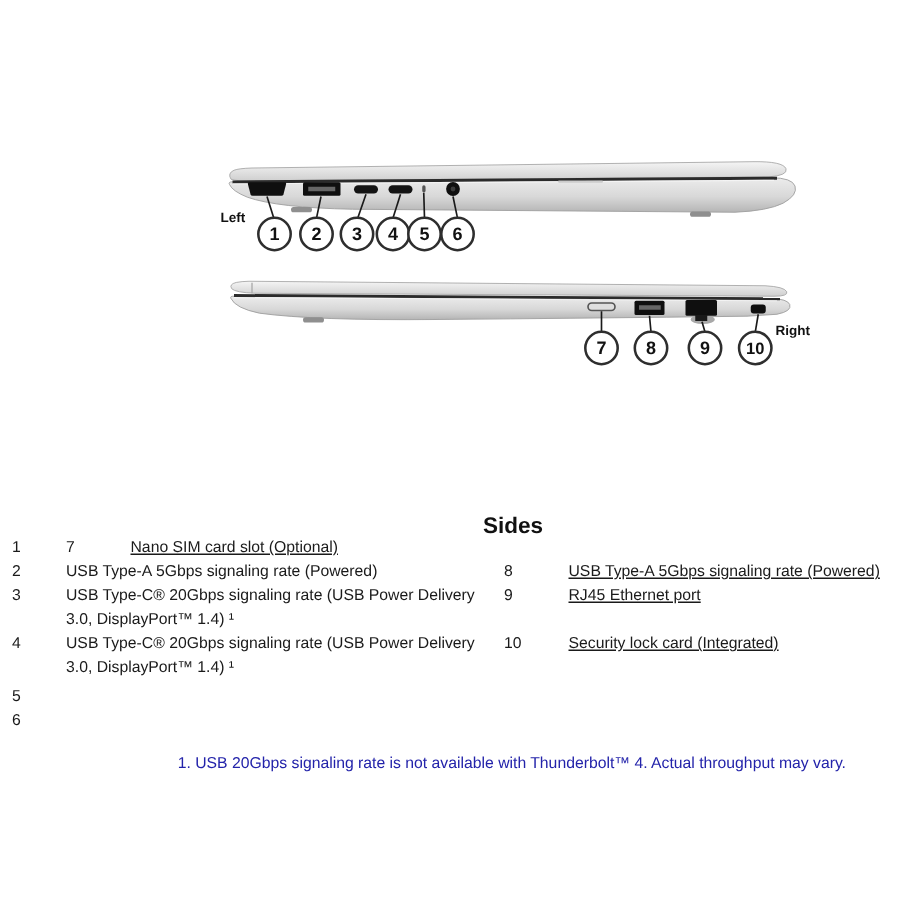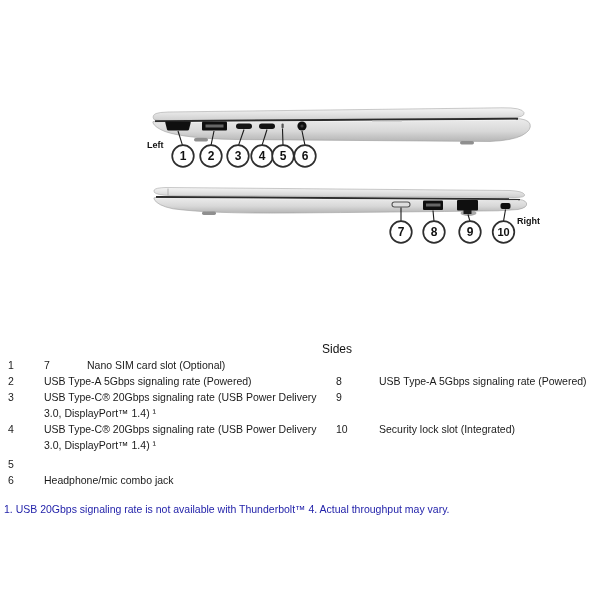--- a/index.html
+++ b/index.html
@@ -6,31 +6,32 @@
   .page{
     position:relative;width:600px;height:600px;background:#ffffff;overflow:hidden;
     font-family:"Liberation Sans", sans-serif;color:#1a1a1a;
   }
   .diagram-svg{position:absolute;}
   .svg-top{left:140px;top:98px;}
   .svg-bottom{left:140px;top:178px;}
   .callout-num{font-family:"Liberation Sans",sans-serif;font-weight:bold;font-size:12px;fill:#111;}
   .side-label{font-family:"Liberation Sans",sans-serif;font-weight:bold;font-size:9px;fill:#111;}
   .sides-title{
-    position:absolute;left:322px;top:342px;font-size:12px;font-weight:normal;color:#111;
+    position:absolute;left:322px;top:342px;font-size:15px;font-weight:bold;color:#111;
   }
   .ports-table{position:absolute;left:0;top:357px;width:600px;}
   .trow{display:flex;align-items:flex-start;font-size:10.5px;line-height:16px;color:#1a1a1a;}
   .num-l{flex:none;width:44px;padding-left:8px;box-sizing:border-box;}
   .desc-l{flex:none;width:292px;padding-right:14px;box-sizing:border-box;}
   .num-r{flex:none;width:43px;}
-  .desc-r{flex:1;}
+  .desc-r{flex:1;text-decoration:underline;}
   .footnote{
     position:absolute;left:4px;top:502px;width:560px;font-size:10.5px;line-height:14px;
     color:#2323aa;
+    text-align:right;
   }
 </style>
 </head>
 <body>
 
 <div class="page">
 
   <svg class="diagram-svg svg-top" width="410" height="75" viewBox="0 0 410 75">
     <defs>
       <linearGradient id="lidG" x1="0" y1="0" x2="0" y2="1">
@@ -154,31 +155,31 @@
     <div class="trow">
       <span class="num-l">2</span>
       <span class="desc-l">USB Type-A 5Gbps signaling rate (Powered)</span>
       <span class="num-r">8</span>
       <span class="desc-r">USB Type-A 5Gbps signaling rate (Powered)</span>
     </div>
     <div class="trow">
       <span class="num-l">3</span>
       <span class="desc-l">USB Type-C® 20Gbps signaling rate (USB Power Delivery 3.0, DisplayPort™ 1.4) ¹</span>
       <span class="num-r">9</span>
+      <span class="desc-r">RJ45 Ethernet port</span>
     </div>
     <div class="trow">
       <span class="num-l">4</span>
       <span class="desc-l">USB Type-C® 20Gbps signaling rate (USB Power Delivery 3.0, DisplayPort™ 1.4) ¹</span>
       <span class="num-r">10</span>
-      <span class="desc-r">Security lock slot (Integrated)</span>
+      <span class="desc-r">Security lock card (Integrated)</span>
     </div>
     <div class="trow" style="margin-top:3px">
       <span class="num-l">5</span>
     </div>
     <div class="trow">
       <span class="num-l">6</span>
-      <span class="desc-l">Headphone/mic combo jack</span>
     </div>
   </div>
 
   <div class="footnote">1. USB 20Gbps signaling rate is not available with Thunderbolt™ 4. Actual throughput may vary.</div>
 
 </div>
 
 </body></html>

